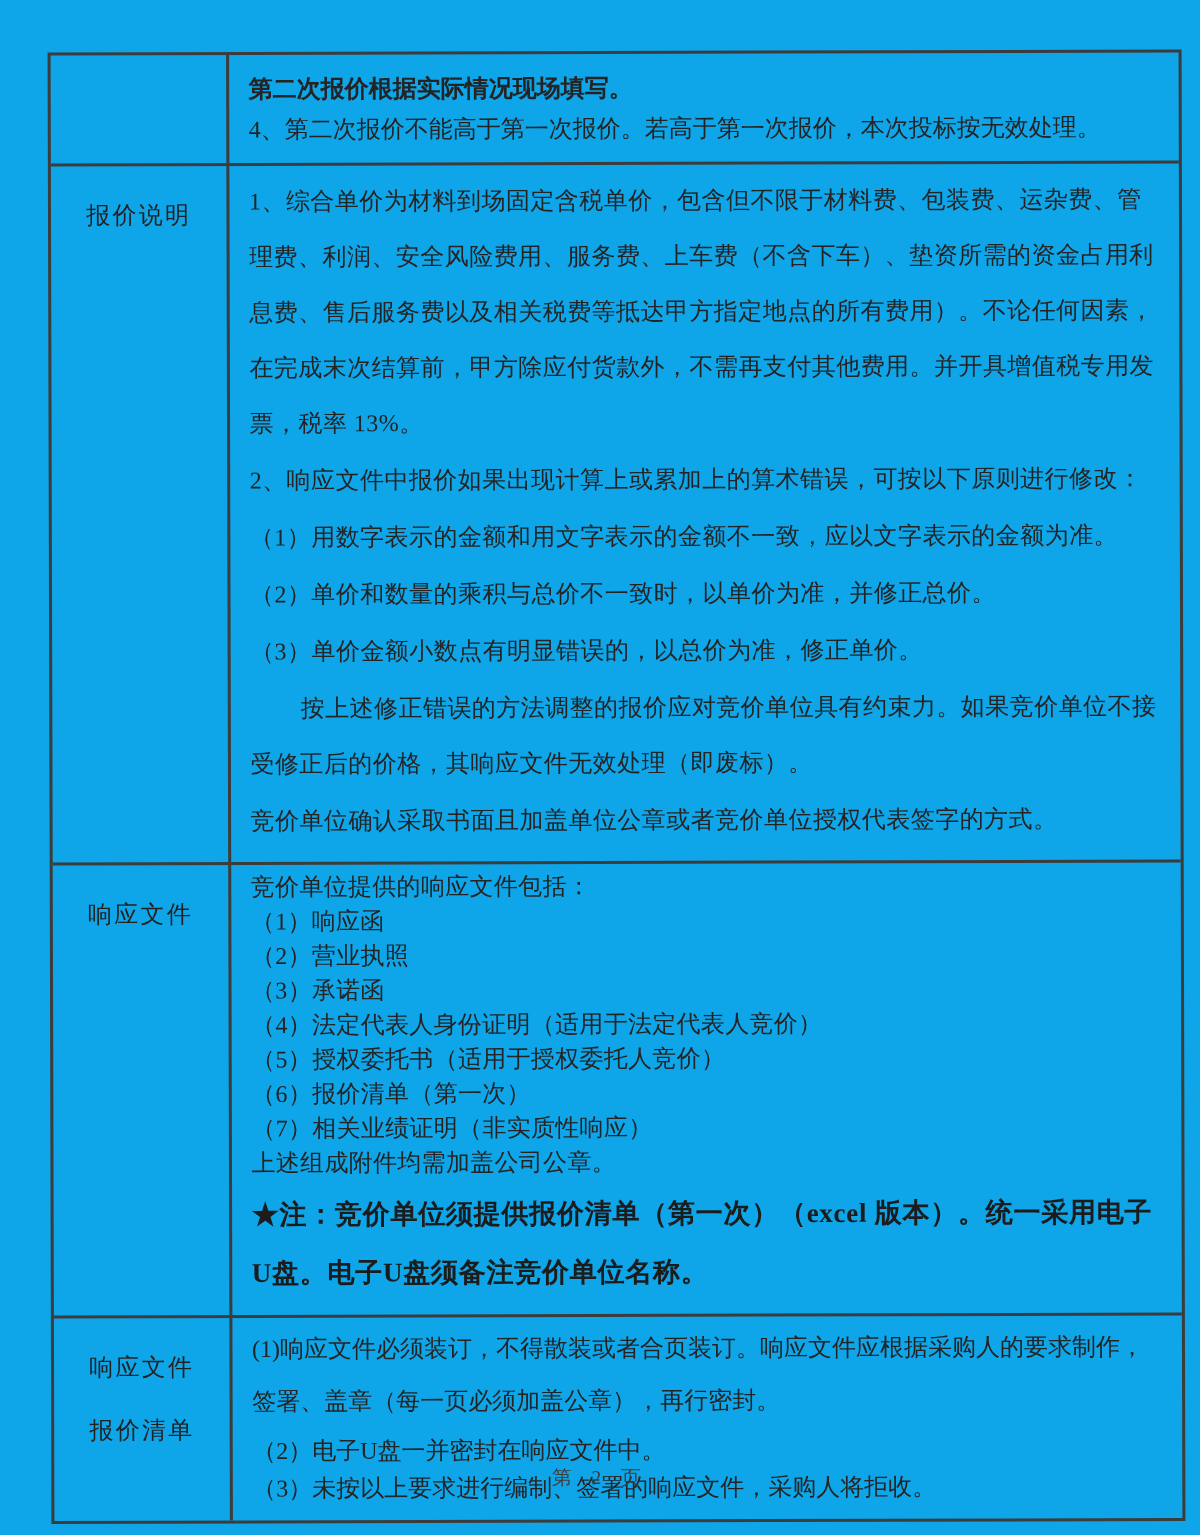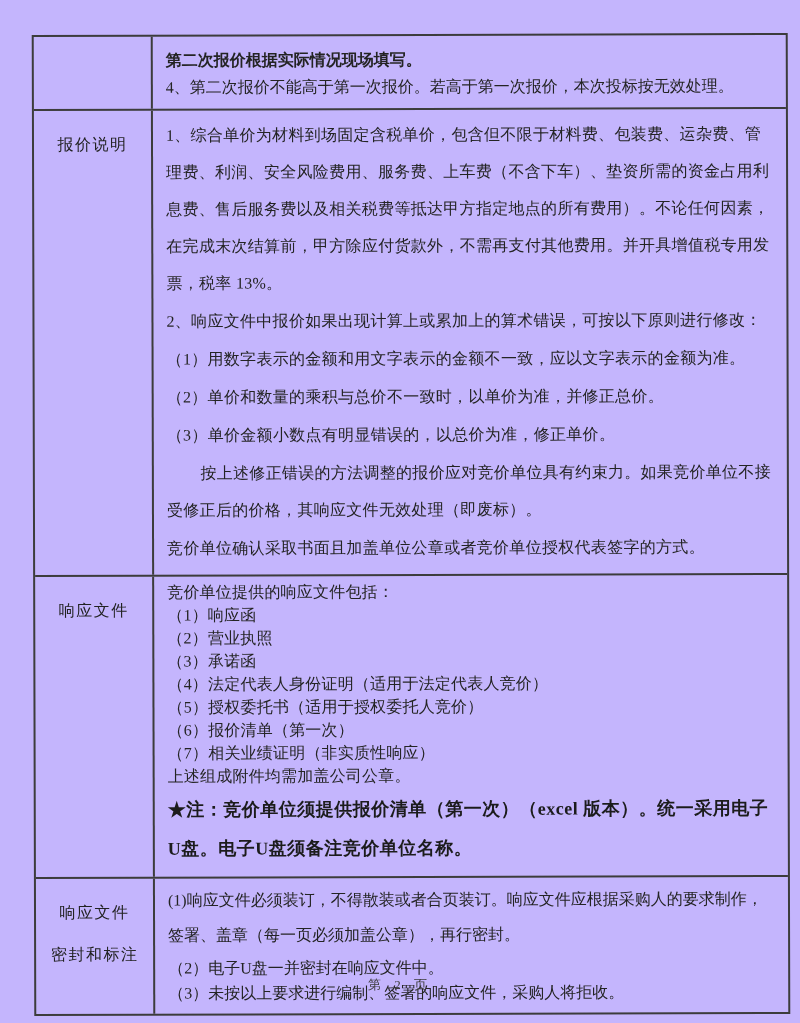--- a/index.html
+++ b/index.html
@@ -4,21 +4,21 @@
 <style>
   html,body{margin:0;padding:0;}
   body{
     width:800px;height:1023px;
     background:#fbfbf9;
     font-family:"Liberation Serif","DejaVu Serif",serif;
     color:#262626;
     position:relative;
     overflow:hidden;
   }
-  .page{position:absolute;inset:0;background:#c4b5fd;}
+  .page{position:absolute;inset:0;background:#0ea5e9;}
   .doc-table{
     position:absolute;left:33px;top:34px;width:752px;
     border:2px solid #3c3c3c;
     background:transparent;
     transform:rotate(-0.15deg);
   }
   .trow{display:flex;}
   .trow + .trow{border-top:2px solid #3c3c3c;}
   .tlabel{
     flex:0 0 117px;width:117px;
@@ -107,21 +107,21 @@
         <div class="list-line">（6）报价清单（第一次）</div>
         <div class="list-line">（7）相关业绩证明（非实质性响应）</div>
         <div class="list-line">上述组成附件均需加盖公司公章。</div>
         <div class="note">★注：竞价单位须提供报价清单（第一次）（excel 版本）。统一采用电子U盘。电子U盘须备注竞价单位名称。</div>
       </div>
     </div>
 
     <div class="trow h-r3">
       <div class="tlabel">
         <div>响应文件</div>
-        <div>密封和标注</div>
+        <div>报价清单</div>
       </div>
       <div class="tcontent r3">
         <p class="wide">(1)响应文件必须装订，不得散装或者合页装订。响应文件应根据采购人的要求制作，签署、盖章（每一页必须加盖公章），再行密封。</p>
         <p class="tight tight-first">（2）电子U盘一并密封在响应文件中。</p>
         <p class="tight">（3）未按以上要求进行编制、签署的响应文件，采购人将拒收。</p>
       </div>
     </div>
 
   </div>
 

